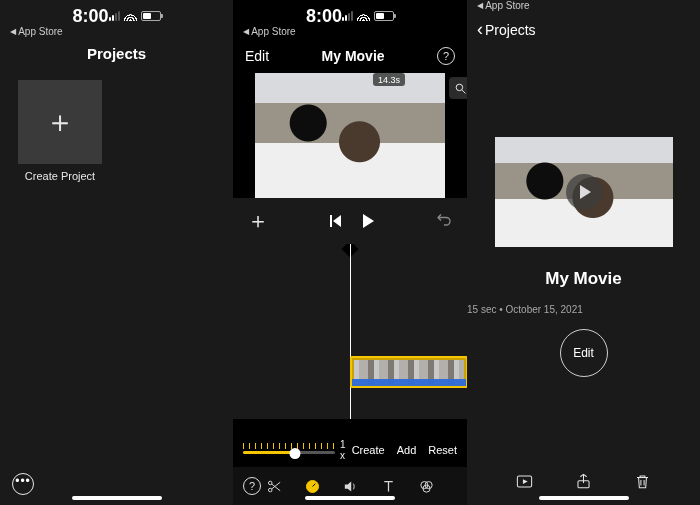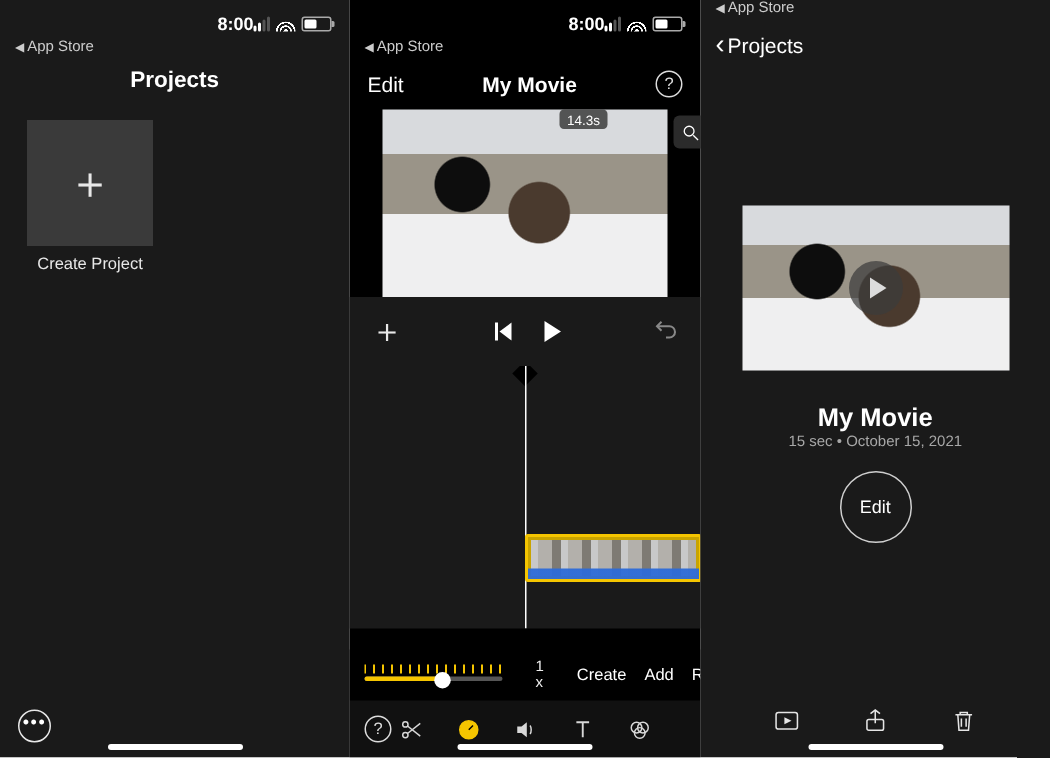--- a/index.html
+++ b/index.html
@@ -4,21 +4,21 @@
 <style>
   *{box-sizing:border-box;margin:0;padding:0;font-family:-apple-system,Helvetica,Arial,sans-serif;-webkit-font-smoothing:antialiased}
   body{background:#fff;color:#fff}
   .stage{width:700px;height:505px;margin:0 auto;display:flex;background:#fff}
   .phone{height:505px;position:relative;overflow:hidden;background:#1a1a1a}
   .p1{width:233px}
   .p2{width:234px;background:#000}
   .p3{width:233px}
 
   
-  .status{height:26px;display:flex;align-items:center;justify-content:flex-end;padding:6px 12px 0;font-size:12px;font-weight:600;color:#fff}
+  .status{height:26px;display:flex;align-items:center;justify-content:center;padding:6px 12px 0;font-size:18px;font-weight:600;color:#fff}
   .status .right{display:flex;align-items:center;gap:4px}
   .bars{display:inline-flex;align-items:flex-end;gap:1px}
   .bars i{width:2px;background:#fff;display:inline-block;border-radius:1px}
   .bars i:nth-child(1){height:4px}
   .bars i:nth-child(2){height:6px}
   .bars i:nth-child(3){height:8px;background:#555}
   .bars i:nth-child(4){height:10px;background:#555}
   .wifi{width:13px;height:10px;position:relative}
   .wifi::before{content:"";position:absolute;inset:0;background:
     radial-gradient(circle at 50% 100%, #fff 0 1.5px, transparent 1.6px),
@@ -65,21 +65,21 @@
   .timeline{position:relative;height:175px;background:#1a1a1a;overflow:hidden}
   .marker{position:absolute;top:0;left:50%;width:0;height:100%;}
   .marker::before{content:"";position:absolute;top:-1px;left:-6px;width:12px;height:12px;background:#000;transform:rotate(45deg)}
   .marker::after{content:"";position:absolute;top:0;left:-0.5px;width:1px;height:100%;background:#fff}
   .clip{position:absolute;left:50%;top:112px;width:118px;height:32px;background:#c9a400;border:2px solid #f5c500;border-radius:2px;overflow:hidden}
   .clip .frames{position:absolute;inset:2px;background:
     repeating-linear-gradient(90deg,#e9e9ea 0 5px,#cfcbc4 5px 14px,#8b867d 14px 20px);
     filter:contrast(.85) brightness(.92)}
   .clip .aud{position:absolute;left:0;right:0;bottom:0;height:7px;background:linear-gradient(#2d6bd8,#2d6bd8);opacity:.95}
 
-  .speedbar{position:absolute;left:0;right:0;bottom:38px;height:34px;background:#000;display:flex;align-items:center;padding:0 10px;gap:22px;font-size:11px;color:#fff}
+  .speedbar{position:absolute;left:0;right:0;bottom:38px;height:34px;background:#000;display:flex;align-items:center;padding:0 10px;gap:5px;font-size:11px;color:#fff}
   .slider{position:relative;flex:0 0 92px;height:18px}
   .slider .ticks{position:absolute;left:0;right:0;top:2px;height:6px;background:repeating-linear-gradient(90deg,#f5c500 0 1px,transparent 1px 6px)}
   .slider .track{position:absolute;left:0;right:0;top:10px;height:3px;background:#555;border-radius:2px}
   .slider .fill{position:absolute;left:0;width:56%;top:10px;height:3px;background:#f5c500;border-radius:2px}
   .slider .knob{position:absolute;left:56%;top:6.5px;width:11px;height:11px;border-radius:50%;background:#fff;transform:translateX(-50%)}
   .speedbar .lbl{font-size:10px;color:#eee}
   .speedbar .actions{margin-left:auto;display:flex;gap:12px}
 
   .toolbar{position:absolute;left:0;right:0;bottom:0;height:38px;background:#111;display:flex;align-items:center;justify-content:space-between;padding:0 10px}
   .toolbar .tools{display:flex;align-items:center;gap:18px}
@@ -90,21 +90,21 @@
   .p2 .home{background:#fff}
 
   
   .p3 .nav{display:flex;align-items:center;padding:8px 10px;font-size:14px;gap:2px}
   .chev{font-size:18px;line-height:1;color:#fff;position:relative;top:-1px}
   .detail-thumb{position:relative;width:178px;height:110px;margin:90px auto 0;background:#222}
   .detail-thumb .thumb{position:absolute;inset:0}
   .playcirc{position:absolute;left:50%;top:50%;transform:translate(-50%,-50%);width:36px;height:36px;border-radius:50%;background:rgba(60,60,60,.72);display:flex;align-items:center;justify-content:center}
   .playcirc .tri-play{border-left:11px solid #dcdcdc;border-top:7px solid transparent;border-bottom:7px solid transparent;margin-left:3px}
   .dname{text-align:center;font-size:17px;font-weight:600;margin-top:22px}
-  .dmeta{text-align:center;font-size:10px;color:#a7a7a7;margin-top:0}
+  .dmeta{font-size:10px;color:#a7a7a7;margin-top:15px}
   .editbtn{width:48px;height:48px;border:1.2px solid #cfcfcf;border-radius:50%;margin:14px auto 0;display:flex;align-items:center;justify-content:center;font-size:12px}
   .p3 .footer{position:absolute;left:0;right:0;bottom:0;height:44px;display:flex;align-items:center;justify-content:center;gap:40px}
   .p3 .footer svg{width:19px;height:19px;fill:none;stroke:#e5e5e5;stroke-width:1.3}
 </style>
 </head>
 <body>
 
 <div class="stage">
 
   <div class="phone p1">

